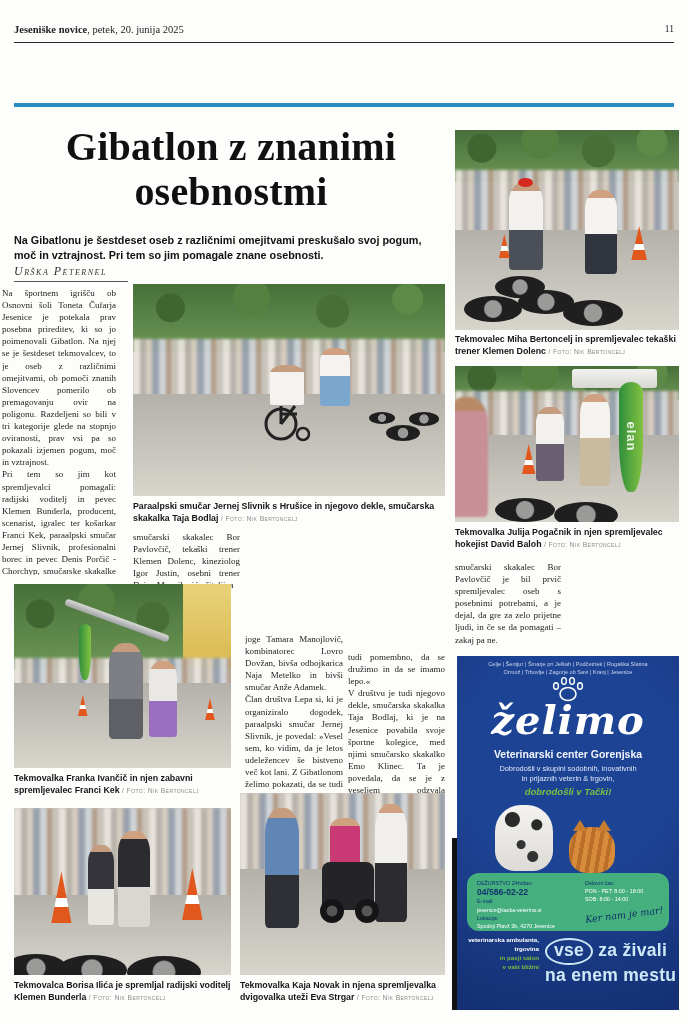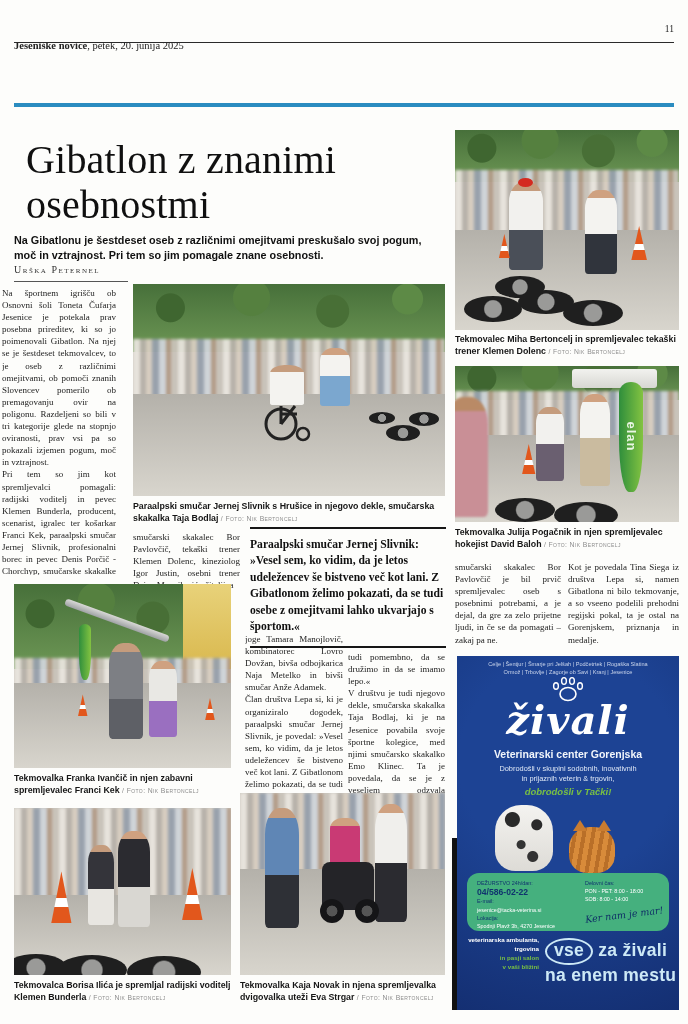--- a/index.html
+++ b/index.html
@@ -1,35 +1,35 @@
 <!DOCTYPE html>
 <html lang="sl"><head>
 <meta charset="utf-8">
 <style>
   html,body{margin:0;padding:0;background:#777;}
   .page{position:relative;width:688px;height:1024px;background:#fdfdfb;margin:0 auto;
         font-family:"Liberation Serif",serif;color:#1b1b1b;overflow:hidden;}
   [data-name]{box-sizing:border-box;}
 
   
-  .masthead{position:absolute;left:14px;top:24px;font-size:10.5px;color:#222;margin-top:16px;}
+  .masthead{position:absolute;left:14px;top:24px;font-size:10.5px;color:#222;}
   .masthead b{font-weight:bold;}
   .pagenum{position:absolute;right:14px;top:24px;font-size:9.5px;color:#222;}
   .head-rule{position:absolute;left:14px;right:14px;top:42px;height:1px;background:#2a2a2a;}
   .section-title{position:absolute;left:13px;top:52px;font-size:28px;letter-spacing:3px;
         font-variant:small-caps;color:#1d1d1d;}
   .blue-rule{position:absolute;left:14px;right:14px;top:103px;height:4px;background:#2b8cc0;}
 
   
   .headline{position:absolute;left:13px;top:124px;width:436px;font-size:40px;line-height:1.13;
         color:#101010;letter-spacing:.2px;}
   .lead{position:absolute;left:14px;top:233px;width:428px;font-family:"Liberation Sans",sans-serif;
         font-weight:bold;font-size:10.8px;line-height:1.4;color:#111;}
   .byline{position:absolute;left:14px;top:264px;font-variant:small-caps;letter-spacing:1.5px;
-        font-size:10px;color:#333;}
+        font-size:12px;color:#333;font-style:italic;}
   .byline-rule{position:absolute;left:14px;top:281px;width:114px;height:1px;background:#555;}
   .bodycol{position:absolute;font-size:9px;line-height:12.1px;text-align:justify;color:#1c1c1c;
         white-space:pre-line;overflow:hidden;hyphens:auto;}
   .col1{left:2px;top:287px;width:114px;height:288px;}
   .col2{left:133px;top:531px;width:107px;height:66px;}
   .col3{left:245px;top:633px;width:98px;height:157px;}
   .col4{left:348px;top:633px;width:97px;height:157px;margin-top:18px;}
   .col5{left:455px;top:561px;width:106px;height:98px;}
   .col6{left:568px;top:561px;width:111px;height:98px;}
   .pullquote{position:absolute;left:250px;top:527px;width:196px;border-top:2px solid #161616;
@@ -118,35 +118,33 @@
 </head>
 <body>
 
 <div class="page" data-name="newspaper-page">
 
   <div class="masthead" data-name="masthead"><b data-name="masthead-title">Jeseniške novice</b><span data-name="masthead-dateline">, petek, 20. junija 2025</span></div>
   <div class="pagenum" data-name="page-number">11</div>
   <div class="head-rule" data-name="header-rule"></div>
   <div class="blue-rule" data-name="section-divider-rule"></div>
 
-  <h1 class="headline" style="margin:13px;font-weight:normal;" data-name="article-headline">Gibatlon z znanimi osebnostmi</h1>
+  <h1 class="headline" style="margin:0;font-weight:bold;text-align:center;" data-name="article-headline">Gibatlon z znanimi osebnostmi</h1>
   <div class="lead" data-name="article-lead">Na Gibatlonu je šestdeset oseb z različnimi omejitvami preskušalo svoj pogum, moč in vztrajnost. Pri tem so jim pomagale znane osebnosti.</div>
   <div class="byline" data-name="article-byline">Urška Peternel</div>
   <div class="byline-rule" data-name="byline-rule"></div>
 
   <div class="bodycol col1" data-name="body-column-1">Na športnem igrišču ob Osnovni šoli Toneta Čufarja Jesenice je potekala prav posebna prireditev, ki so jo poimenovali Gibatlon. Na njej se je šestdeset tekmovalcev, to je oseb z različnimi omejitvami, ob pomoči znanih Slovencev pomerilo ob premagovanju ovir na poligonu. Razdeljeni so bili v tri kategorije glede na stopnjo oviranosti, prav vsi pa so pokazali izjemen pogum, moč in vztrajnost.
 Pri tem so jim kot spremljevalci pomagali: radijski voditelj in pevec Klemen Bunderla, producent, scenarist, igralec ter košarkar Franci Kek, paraalpski smučar Jernej Slivnik, profesionalni borec in pevec Denis Porčič - Chorchyp, smučarske skakalke Taja Bodlaj, Ema Klinec, Tinkara Komar in Tina Erzar, trener Gregor Poljanec Kirsch, dvigovalka uteži Eva Strgar, jeseniški hokejisti Miha Oblak, David Baloh in Nejc Brus, nekdanji</div>
   <div class="bodycol col2" data-name="body-column-2">smučarski skakalec Bor Pavlovčič, tekaški trener Klemen Dolenc, kineziolog Igor Justin, osebni trener Dejan Manojlović učiteljica</div>
-  <div class="pullquote" data-name="pull-quote">Paraalpski smučar Jernej Slivnik: »Vesel sem, ko vidim, da je letos udeležencev še bistveno več kot lani. Z Gibatlonom želimo pokazati, da se tudi osebe z omejitvami lahko ukvarjajo s športom.«</div>
   <div class="bodycol col3" data-name="body-column-3">joge Tamara Manojlovič, kombinatorec Lovro Dovžan, bivša odbojkarica Naja Metelko in bivši smučar Anže Adamek.
 Član društva Lepa si, ki je organiziralo dogodek, paraalpski smučar Jernej Slivnik, je povedal: »Vesel sem, ko vidim, da je letos udeležencev še bistveno več kot lani. Z Gibatlonom želimo pokazati, da se tudi osebe z omejitvami lahko ukvarjajo s športom. Ob tem pa je</div>
   <div class="bodycol col4" data-name="body-column-4">tudi pomembno, da se družimo in da se imamo lepo.«
 V društvu je tudi njegovo dekle, smučarska skakalka Taja Bodlaj, ki je na Jesenice povabila svoje športne kolegice, med njimi smučarsko skakalko Emo Klinec. Ta je povedala, da se je z veseljem odzvala povabilu. »Takšni dogodki so vedno 'luštni', upam, da bodo tekmovalci čim hitrejši in da se bodo predvsem imeli lepo,« je dejala. Nekdanji</div>
   <div class="bodycol col5" data-name="body-column-5">smučarski skakalec Bor Pavlovčič je bil prvič spremljevalec oseb s posebnimi potrebami, a je dejal, da gre za zelo prijetne ljudi, in če se da pomagati – zakaj pa ne.</div>
-  <div class="bodycol col6" data-name="body-column-6">Kot je povedala Tina Siega iz društva Lepa si, namen Gibatlona ni bilo tekmovanje, a so vseeno podelili prehodni regijski pokal, ta je ostal na Gorenjskem, priznanja in medalje.</div>
 
   <div class="photo" style="left:133px;top:284px;width:312px;height:212px;" data-name="photo-main-wheelchair">
     <div class="trees" style="height:32%;" data-name="trees-backdrop"></div>
     <div class="crowd" style="top:26%;height:30%;" data-name="crowd-backdrop"></div>
     <div class="asphalt" style="height:48%;" data-name="asphalt-ground"></div>
     <div class="person" style="left:44%;top:38%;width:34px;height:40px;background:linear-gradient(180deg,#c59c7d 0 18%,#f4f3f0 18% 100%);" data-name="person-figure"></div>
     <svg style="position:absolute;left:41%;top:52%;" width="52" height="48" data-name="wheelchair-icon">
       <circle cx="20" cy="30" r="15" fill="none" stroke="#222" stroke-width="3"></circle>
       <circle cx="42" cy="40" r="6" fill="none" stroke="#222" stroke-width="2.5"></circle>
       <path d="M20 30 L34 12 M20 12 L20 30 M20 20 L36 20" stroke="#222" stroke-width="3" fill="none"></path>
@@ -236,21 +234,21 @@
     <div class="ad-edge" data-name="ad-edge-bar"></div>
     <div class="ad-locs" style="top:5px;" data-name="ad-locations-line1">Celje | Šentjur | Šmarje pri Jelšah | Podčetrtek | Rogaška Slatina</div>
     <div class="ad-locs" style="top:13px;" data-name="ad-locations-line2">Ormož | Trbovlje | Zagorje ob Savi | Kranj | Jesenice</div>
     <svg class="ad-paw" width="34" height="26" viewBox="0 0 34 26" data-name="paw-icon">
       <ellipse cx="17" cy="18" rx="8" ry="6.5" fill="none" stroke="#fff" stroke-width="1.6"></ellipse>
       <ellipse cx="5" cy="10" rx="2.4" ry="3.2" fill="none" stroke="#fff" stroke-width="1.4"></ellipse>
       <ellipse cx="13" cy="5" rx="2.4" ry="3.4" fill="none" stroke="#fff" stroke-width="1.4"></ellipse>
       <ellipse cx="21" cy="5" rx="2.4" ry="3.4" fill="none" stroke="#fff" stroke-width="1.4"></ellipse>
       <ellipse cx="29" cy="10" rx="2.4" ry="3.2" fill="none" stroke="#fff" stroke-width="1.4"></ellipse>
     </svg>
-    <div class="ad-brand" data-name="tacka-logo">živali</div>
+    <div class="ad-brand" data-name="tacka-logo">želimo</div>
     <div class="ad-sub" data-name="ad-subtitle">Veterinarski center Gorenjska</div>
     <div class="ad-welcome" data-name="ad-welcome-text"><span data-name="ad-welcome-line1">Dobrodošli v skupini sodobnih, inovativnih</span><br><span data-name="ad-welcome-line2">in prijaznih veterin &amp; trgovin,</span></div>
     <div class="ad-welcome-green" data-name="ad-welcome-green">dobrodošli v Tački!</div>
     <div class="pets" data-name="pets-illustration">
       <div class="dog" data-name="dog-illustration"></div>
       <div class="cat" data-name="cat-illustration"></div>
     </div>
     <div class="ad-card" data-name="ad-contact-card">
       <div class="ad-card-left" data-name="ad-contact-left">
         <div class="lab" data-name="duty-label">DEŽURSTVO 24h/dan:</div>

